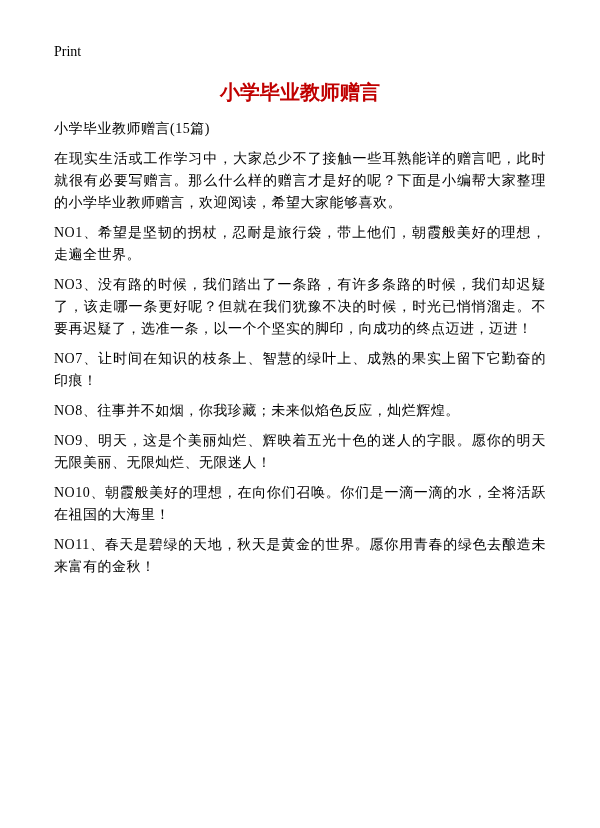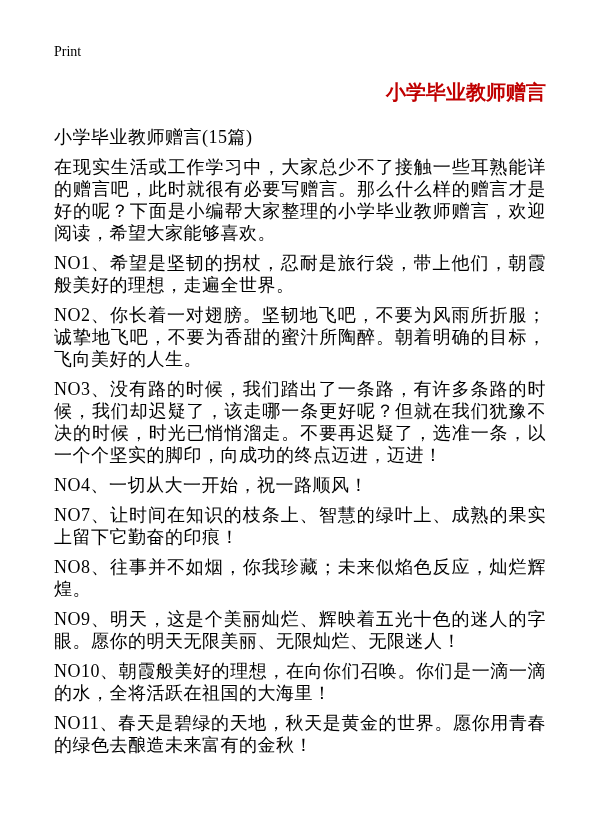--- a/index.html
+++ b/index.html
@@ -23,30 +23,30 @@
   }
   .print-link {
     display: inline-block;
     font-size: 14px;
     line-height: 16px;
     color: #000000;
     text-decoration: none;
     cursor: pointer;
   }
   .doc-title {
-    margin: 18px 0 20px 0;
-    text-align: right;
+    margin: 18px 0 12px 0;
+    text-align: center;
     font-size: 20px;
     line-height: 28px;
     font-weight: bold;
     color: #c00000;
   }
   .para {
     margin: 8px 0;
-    font-size: 18px;
+    font-size: 14px;
     line-height: 22px;
     text-align: justify;
     letter-spacing: 0.5px;
   }
   .subtitle {
     margin: 6px 0 8px 0;
   }
   .section-heading {
     margin: 14px 0 8px 0;
     font-size: 15px;
@@ -62,21 +62,19 @@
   <a class="print-link">Print</a>
 
   <h1 class="doc-title">小学毕业教师赠言</h1>
 
   <p class="para subtitle">小学毕业教师赠言(15篇)</p>
 
   <p class="para">在现实生活或工作学习中，大家总少不了接触一些耳熟能详的赠言吧，此时就很有必要写赠言。那么什么样的赠言才是好的呢？下面是小编帮大家整理的小学毕业教师赠言，欢迎阅读，希望大家能够喜欢。</p>
 
 
   <p class="para">NO1、希望是坚韧的拐杖，忍耐是旅行袋，带上他们，朝霞般美好的理想，走遍全世界。</p>
-  <p class="para">NO2、你长着一对翅膀。坚韧地飞吧，不要为风雨所折服；诚挚地飞吧，不要为香甜的蜜汁所陶醉。朝着明确的目标，飞向美好的人生。</p>
   <p class="para">NO3、没有路的时候，我们踏出了一条路，有许多条路的时候，我们却迟疑了，该走哪一条更好呢？但就在我们犹豫不决的时候，时光已悄悄溜走。不要再迟疑了，选准一条，以一个个坚实的脚印，向成功的终点迈进，迈进！</p>
-  <p class="para">NO4、一切从大一开始，祝一路顺风！</p>
   <p class="para">NO7、让时间在知识的枝条上、智慧的绿叶上、成熟的果实上留下它勤奋的印痕！</p>
   <p class="para">NO8、往事并不如烟，你我珍藏；未来似焰色反应，灿烂辉煌。</p>
   <p class="para">NO9、明天，这是个美丽灿烂、辉映着五光十色的迷人的字眼。愿你的明天无限美丽、无限灿烂、无限迷人！</p>
   <p class="para">NO10、朝霞般美好的理想，在向你们召唤。你们是一滴一滴的水，全将活跃在祖国的大海里！</p>
   <p class="para">NO11、春天是碧绿的天地，秋天是黄金的世界。愿你用青春的绿色去酿造未来富有的金秋！</p>
 </div>
 
 </body></html>

